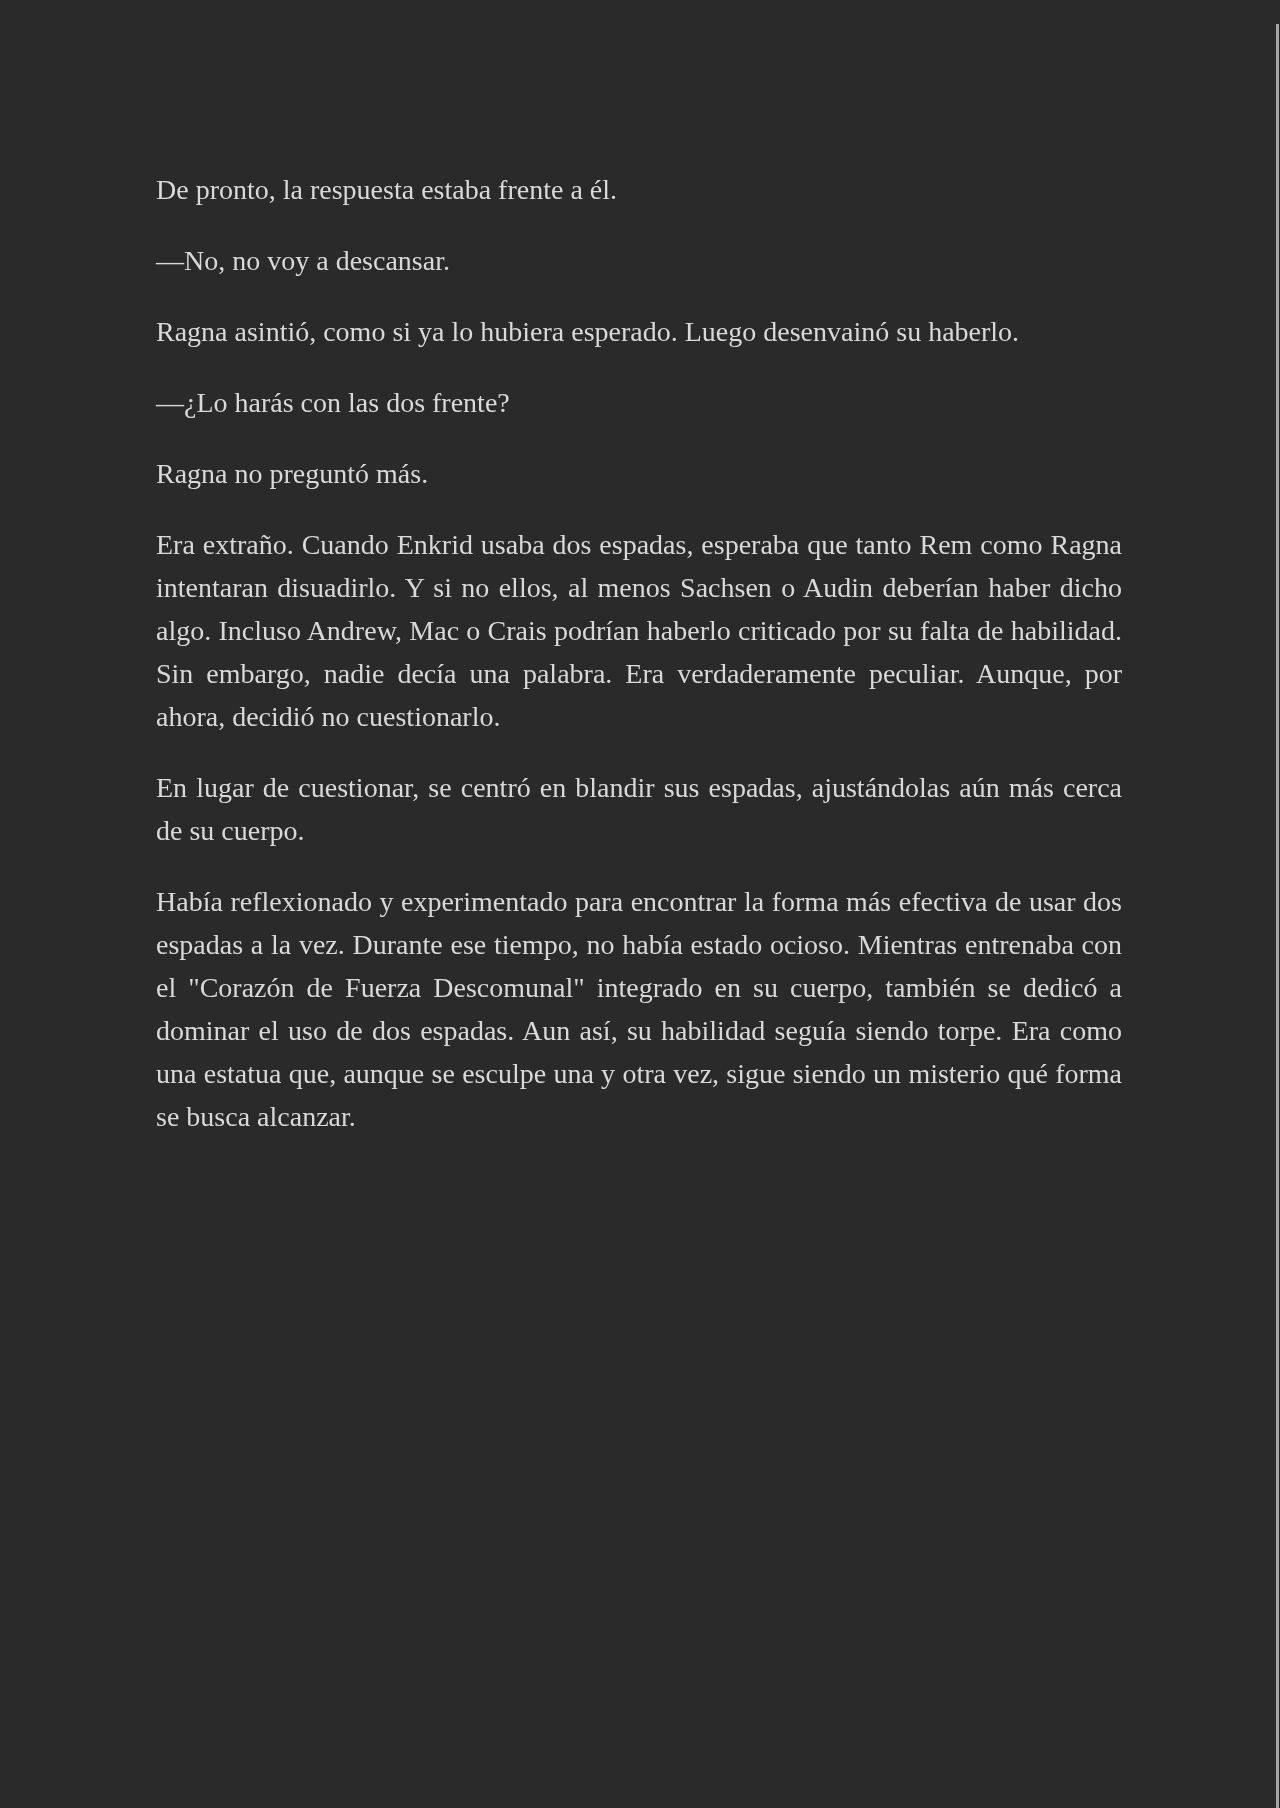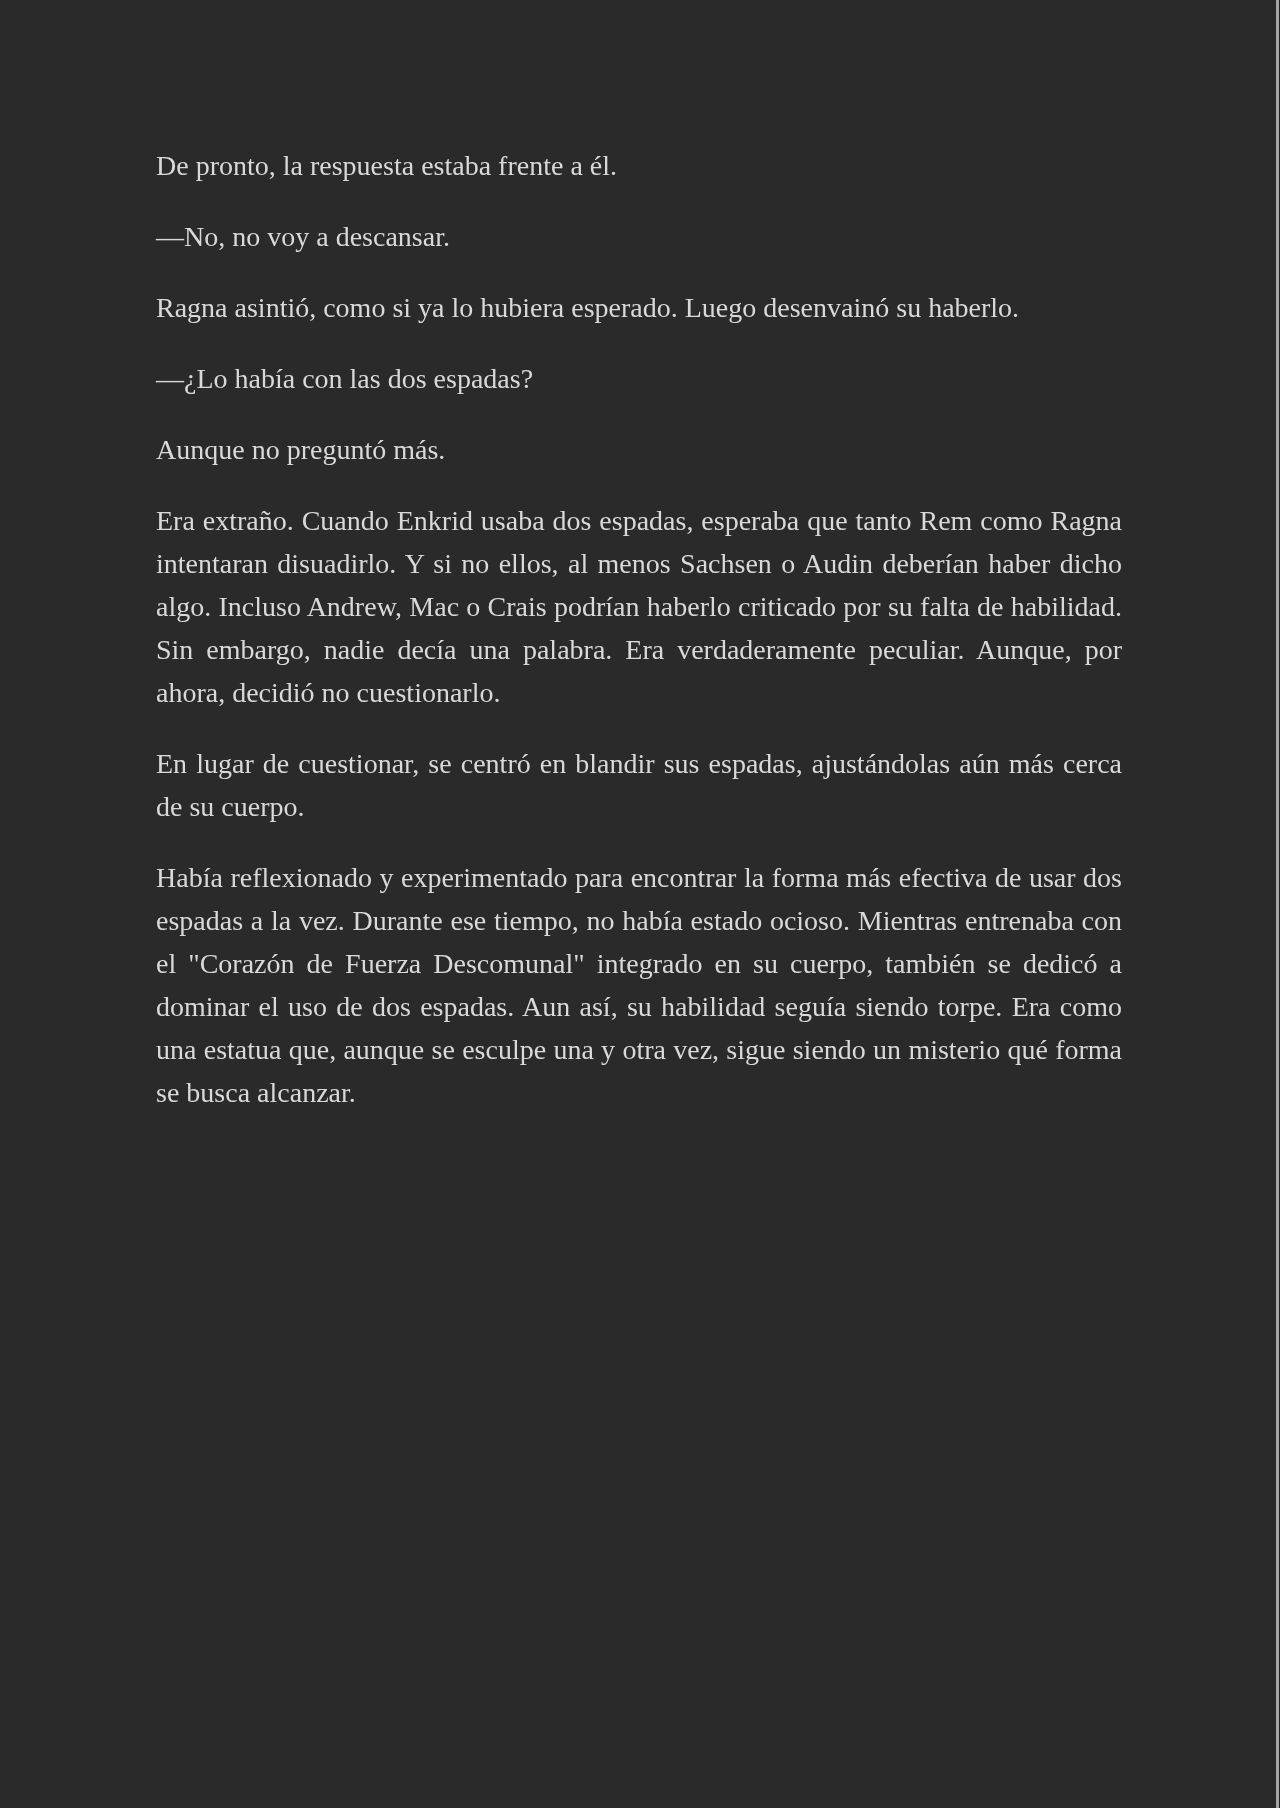--- a/index.html
+++ b/index.html
@@ -13,20 +13,21 @@
   .reader-page {
     position: relative;
     width: 1280px;
     height: 1808px;
     background: #2a2a2a;
   }
   .reader-content {
     box-sizing: content-box;
     width: 966px;
     padding: 144px 0 0 156px;
+    margin-top: 24px;
   }
   .reader-content p {
     font-family: "Liberation Serif", "DejaVu Serif", serif;
     font-size: 28px;
     line-height: 43px;
     color: #d9d9d9;
     text-align: justify;
     margin: 0 0 28px 0;
     -webkit-font-smoothing: antialiased;
   }
@@ -48,21 +49,21 @@
   }
 </style>
 </head>
 <body>
 
 <div class="reader-page">
   <div class="reader-content">
     <p>De pronto, la respuesta estaba frente a él.</p>
     <p>—No, no voy a descansar.</p>
     <p>Ragna asintió, como si ya lo hubiera esperado. Luego desenvainó su haberlo.</p>
-    <p>—¿Lo había con las dos espadas?</p>
-    <p>Aunque no preguntó más.</p>
+    <p>—¿Lo harás con las dos frente?</p>
+    <p>Ragna no preguntó más.</p>
     <p>Era extraño. Cuando Enkrid usaba dos espadas, esperaba que tanto Rem como Ragna intentaran disuadirlo. Y si no ellos, al menos Sachsen o Audin deberían haber dicho algo. Incluso Andrew, Mac o Crais podrían haberlo criticado por su falta de habilidad. Sin embargo, nadie decía una palabra. Era verdaderamente peculiar. Aunque, por ahora, decidió no cuestionarlo.</p>
     <p>En lugar de cuestionar, se centró en blandir sus espadas, ajustándolas aún más cerca de su cuerpo.</p>
     <p>Había reflexionado y experimentado para encontrar la forma más efectiva de usar dos espadas a la vez. Durante ese tiempo, no había estado ocioso. Mientras entrenaba con el "Corazón de Fuerza Descomunal" integrado en su cuerpo, también se dedicó a dominar el uso de dos espadas. Aun así, su habilidad seguía siendo torpe. Era como una estatua que, aunque se esculpe una y otra vez, sigue siendo un misterio qué forma se busca alcanzar.</p>
   </div>
   <div class="scrollbar-track"></div>
   <div class="window-edge"></div>
 </div>
 
 </body></html>

